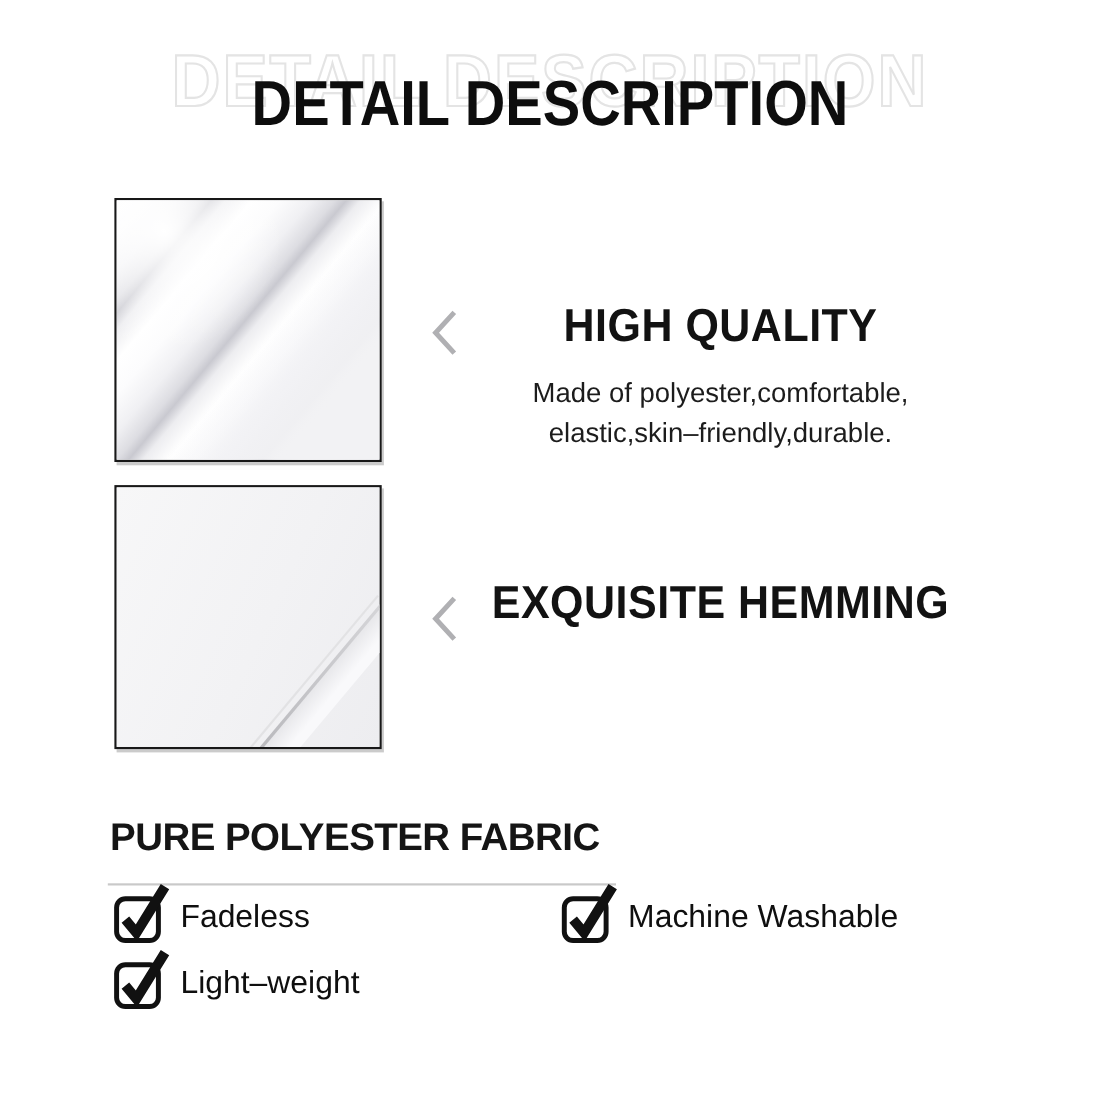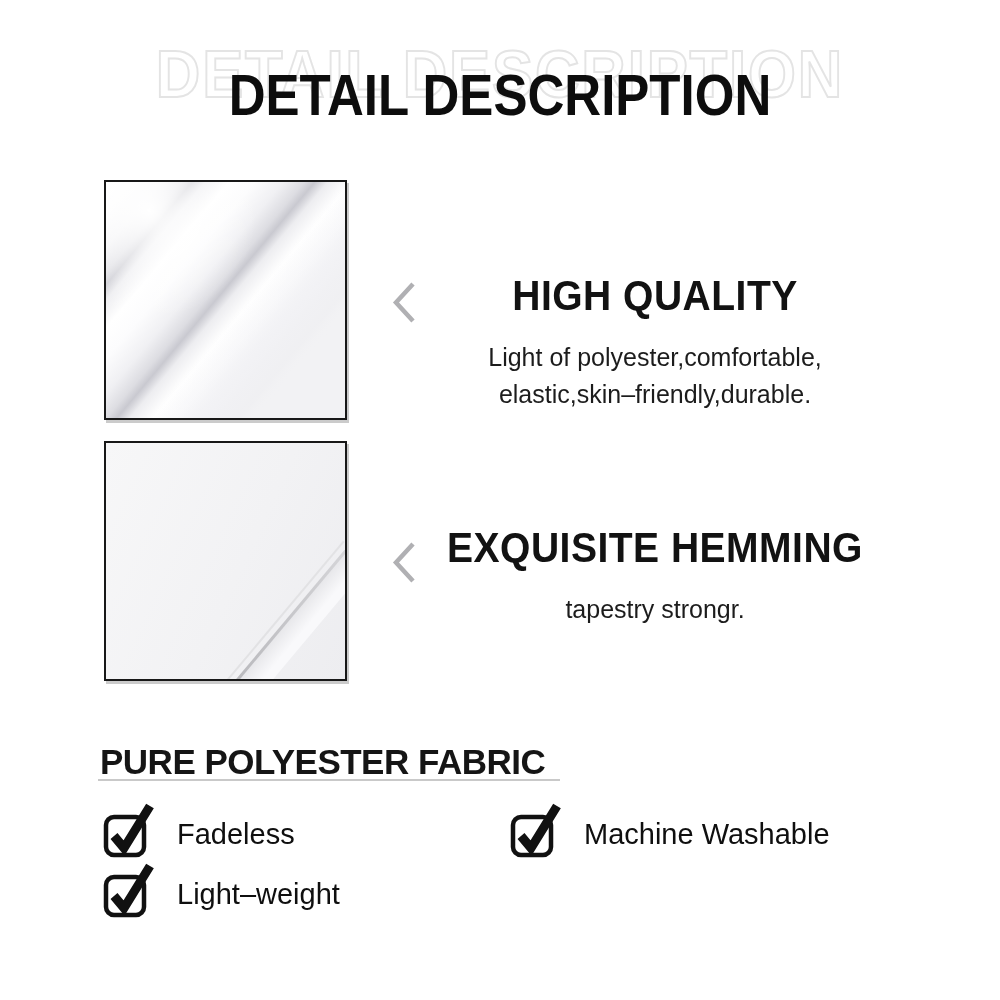--- a/index.html
+++ b/index.html
@@ -67,64 +67,63 @@
   .section-heading{
     font-size:42px;font-weight:bold;line-height:1;letter-spacing:0.5px;
     transform:scaleX(0.93);white-space:nowrap;margin:0;color:#121212;
   }
   .section-body{margin-top:22px;font-size:25px;line-height:37px;color:#1c1c1c;}
   .section-body span{display:block;}
   
   .features-heading{
     position:absolute;left:98px;top:744px;width:462px;
     font-size:35px;font-weight:bold;letter-spacing:-0.5px;line-height:1;
-    color:#151515;padding:0 0 0 2px;
+    color:#151515;padding:0 0 24px 2px;
     border-bottom:2px solid #c9c9c9;box-sizing:border-box;white-space:nowrap;
   }
   .feature-grid{
     position:absolute;left:103px;top:802px;width:800px;
     display:grid;grid-template-columns:407px auto;grid-row-gap:2px;
   }
   .feature-item{display:flex;align-items:center;height:58px;}
-  .feature-label{font-size:29px;color:#0f0f0f;margin-left:22px;transform:translateY(3px);white-space:nowrap;}
+  .feature-label{font-size:29px;color:#0f0f0f;margin-left:9px;transform:translateY(3px);white-space:nowrap;}
   .chk{flex:0 0 52px;}
 </style>
 </head>
 <body>
 
 <div class="ghost-title">DETAIL DESCRIPTION</div>
 <div class="main-title">DETAIL DESCRIPTION</div>
 
 <div class="product-img img-folds">
   <div class="folds-bg"></div>
 </div>
 <svg class="chevron chev-1" viewBox="0 0 27 45">
   <polyline points="22,4 5,22.5 22,41" fill="none" stroke="#b0b0b3" stroke-width="4.5" stroke-linecap="butt" stroke-linejoin="miter"></polyline>
 </svg>
 <div class="section-text sec-1">
   <div class="section-heading">HIGH QUALITY</div>
   <div class="section-body">
-    <span>Light of polyester,comfortable,</span>
+    <span>Made of polyester,comfortable,</span>
     <span>elastic,skin–friendly,durable.</span>
   </div>
 </div>
 
 <div class="product-img img-hem">
   <div class="hem-bg"></div>
   <div class="hem-fold"></div>
   <div class="hem-line-light"></div>
   <div class="hem-line"></div>
 </div>
 <svg class="chevron chev-2" viewBox="0 0 27 45">
   <polyline points="22,4 5,22.5 22,41" fill="none" stroke="#b0b0b3" stroke-width="4.5" stroke-linecap="butt" stroke-linejoin="miter"></polyline>
 </svg>
 <div class="section-text sec-2">
   <div class="section-heading">EXQUISITE HEMMING</div>
   <div class="section-body">
-    <span>tapestry strongr.</span>
   </div>
 </div>
 
 <div class="features-heading">PURE POLYESTER FABRIC</div>
 
 <div class="feature-grid">
   <div class="feature-item">
     <svg class="chk" width="52" height="58" viewBox="0 0 52 58">
       <rect x="3" y="15" width="38" height="38" rx="8" fill="none" stroke="#111" stroke-width="4.5"></rect>
       <polyline points="11,34 21,46 47,4" fill="none" stroke="#111" stroke-width="9" stroke-linejoin="miter"></polyline>

